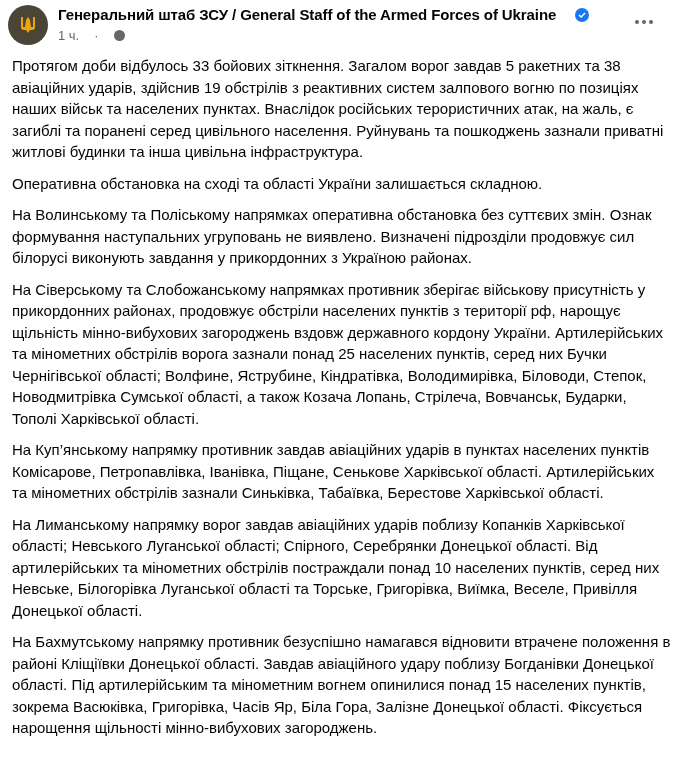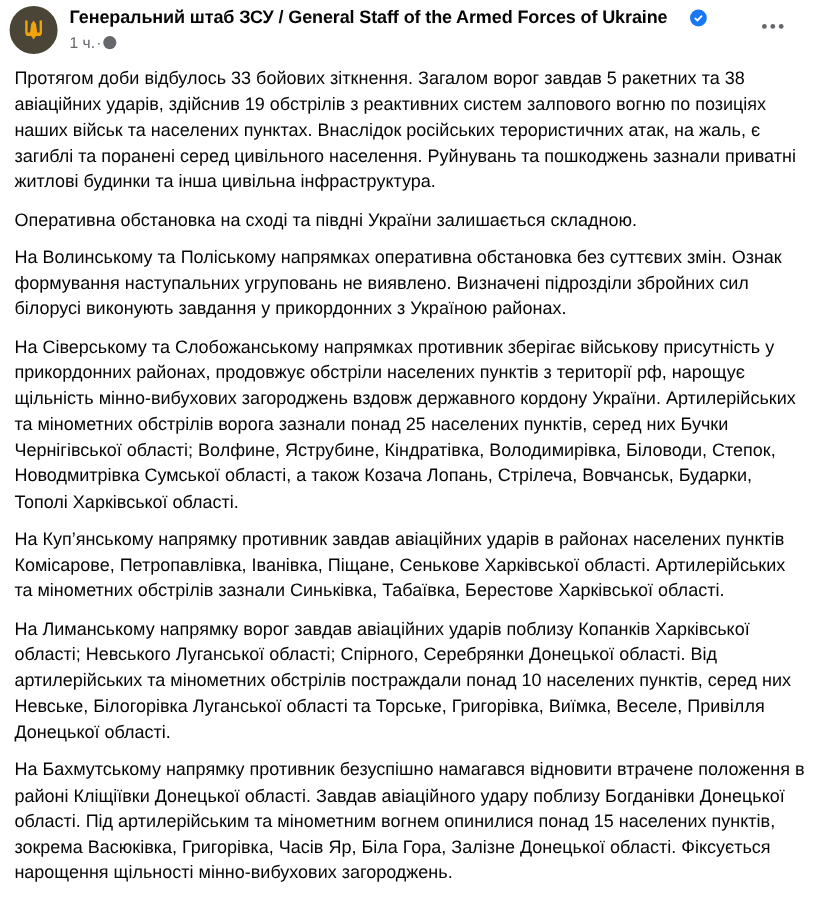--- a/index.html
+++ b/index.html
@@ -4,21 +4,21 @@
 <style>
   html, body { margin:0; padding:0; background:#ffffff; }
   body { width:683px; height:768px; overflow:hidden; font-family:"Liberation Sans", "DejaVu Sans", sans-serif; color:#050505; }
   .post { position:relative; width:683px; }
   .header { position:relative; height:52px; }
   .avatar { position:absolute; left:8px; top:5px; width:40px; height:40px; border-radius:50%; background:#4a4537; display:flex; align-items:center; justify-content:center; }
   .avatar svg { width:16px; height:18px; }
   .name-row { position:absolute; left:58px; top:6px; display:flex; align-items:center; gap:19px; }
   .name { font-weight:bold; font-size:15px; color:#050505; letter-spacing:-0.1px; }
   .verified { width:14px; height:14px; border-radius:50%; background:#1877f2; display:inline-flex; align-items:center; justify-content:center; }
-  .meta-row { position:absolute; left:58px; top:28px; display:flex; align-items:center; gap:1px; font-size:13px; color:#65676b; }
+  .meta-row { position:absolute; left:58px; top:28px; display:flex; align-items:center; gap:15px; font-size:13px; color:#65676b; }
   .globe { width:11px; height:11px; border-radius:50%; background:#65676b; display:inline-block; position:relative; }
   .more { position:absolute; right:30px; top:20px; display:flex; gap:3px; cursor:pointer; }
   .more span { width:4px; height:4px; border-radius:50%; background:#65676b; display:block; }
   .body { padding:0 12px 0 12px; font-size:15px; line-height:21.5px; margin-top:3px; }
   .body p { margin:0 0 10px 0; }
 </style>
 </head>
 <body>
 
 <div class="post">
@@ -43,20 +43,20 @@
     </div>
     <div class="more">
       <span></span>
       <span></span>
       <span></span>
     </div>
   </div>
 
   <div class="body">
     <p>Протягом доби відбулось 33 бойових зіткнення. Загалом ворог завдав 5 ракетних та 38 авіаційних ударів, здійснив 19 обстрілів з реактивних систем залпового вогню по позиціях наших військ та населених пунктах. Внаслідок російських терористичних атак, на жаль, є загиблі та поранені серед цивільного населення. Руйнувань та пошкоджень зазнали приватні житлові будинки та інша цивільна інфраструктура.</p>
-    <p>Оперативна обстановка на сході та півдні України залишається складною.</p>
-    <p>На Волинському та Поліському напрямках оперативна обстановка без суттєвих змін. Ознак формування наступальних угруповань не виявлено. Визначені підрозділи збройних сил білорусі виконують завдання у прикордонних з Україною районах.</p>
+    <p>Оперативна обстановка на сході та області України залишається складною.</p>
+    <p>На Волинському та Поліському напрямках оперативна обстановка без суттєвих змін. Ознак формування наступальних угруповань не виявлено. Визначені підрозділи продовжує сил білорусі виконують завдання у прикордонних з Україною районах.</p>
     <p>На Сіверському та Слобожанському напрямках противник зберігає військову присутність у прикордонних районах, продовжує обстріли населених пунктів з території рф, нарощує щільність мінно-вибухових загороджень вздовж державного кордону України. Артилерійських та мінометних обстрілів ворога зазнали понад 25 населених пунктів, серед них Бучки Чернігівської області; Волфине, Яструбине, Кіндратівка, Володимирівка, Біловоди, Степок, Новодмитрівка Сумської області, а також Козача Лопань, Стрілеча, Вовчанськ, Бударки, Тополі Харківської області.</p>
-    <p>На Куп’янському напрямку противник завдав авіаційних ударів в районах населених пунктів Комісарове, Петропавлівка, Іванівка, Піщане, Сеньковe Харківської області. Артилерійських та мінометних обстрілів зазнали Синьківка, Табаївка, Берестове Харківської області.</p>
+    <p>На Куп’янському напрямку противник завдав авіаційних ударів в пунктах населених пунктів Комісарове, Петропавлівка, Іванівка, Піщане, Сеньковe Харківської області. Артилерійських та мінометних обстрілів зазнали Синьківка, Табаївка, Берестове Харківської області.</p>
     <p>На Лиманському напрямку ворог завдав авіаційних ударів поблизу Копанків Харківської області; Невського Луганської області; Спірного, Серебрянки Донецької області. Від артилерійських та мінометних обстрілів постраждали понад 10 населених пунктів, серед них Невське, Білогорівка Луганської області та Торське, Григорівка, Виїмка, Веселе, Привілля Донецької області.</p>
     <p>На Бахмутському напрямку противник безуспішно намагався відновити втрачене положення в районі Кліщіївки Донецької області. Завдав авіаційного удару поблизу Богданівки Донецької області. Під артилерійським та мінометним вогнем опинилися понад 15 населених пунктів, зокрема Васюківка, Григорівка, Часів Яр, Біла Гора, Залізне Донецької області. Фіксується нарощення щільності мінно-вибухових загороджень.</p>
   </div>
 </div>
 
 </body></html>

